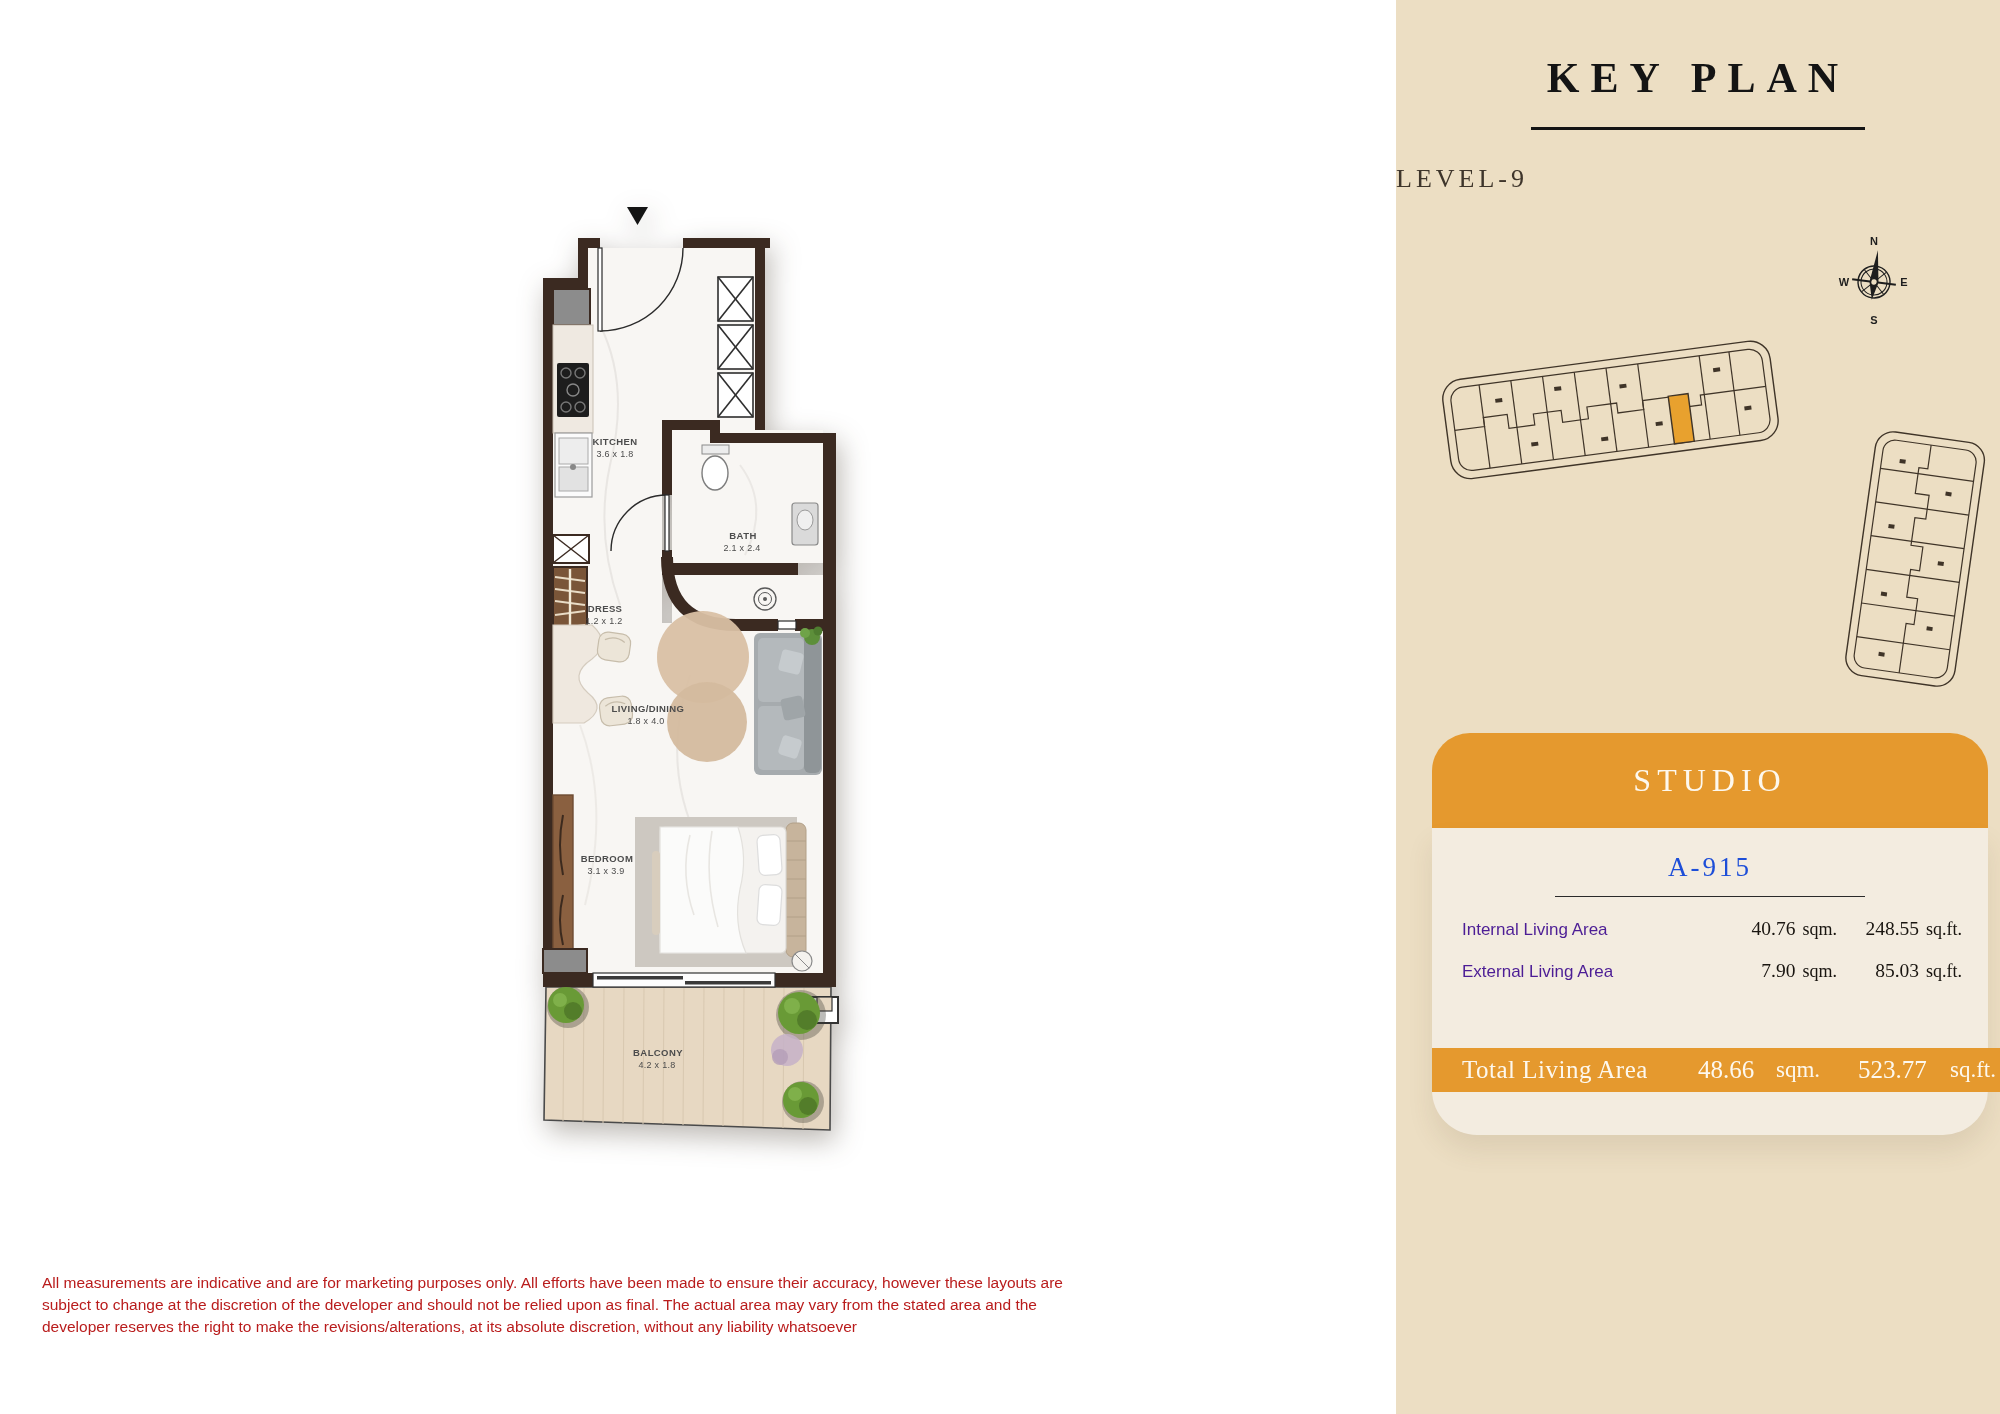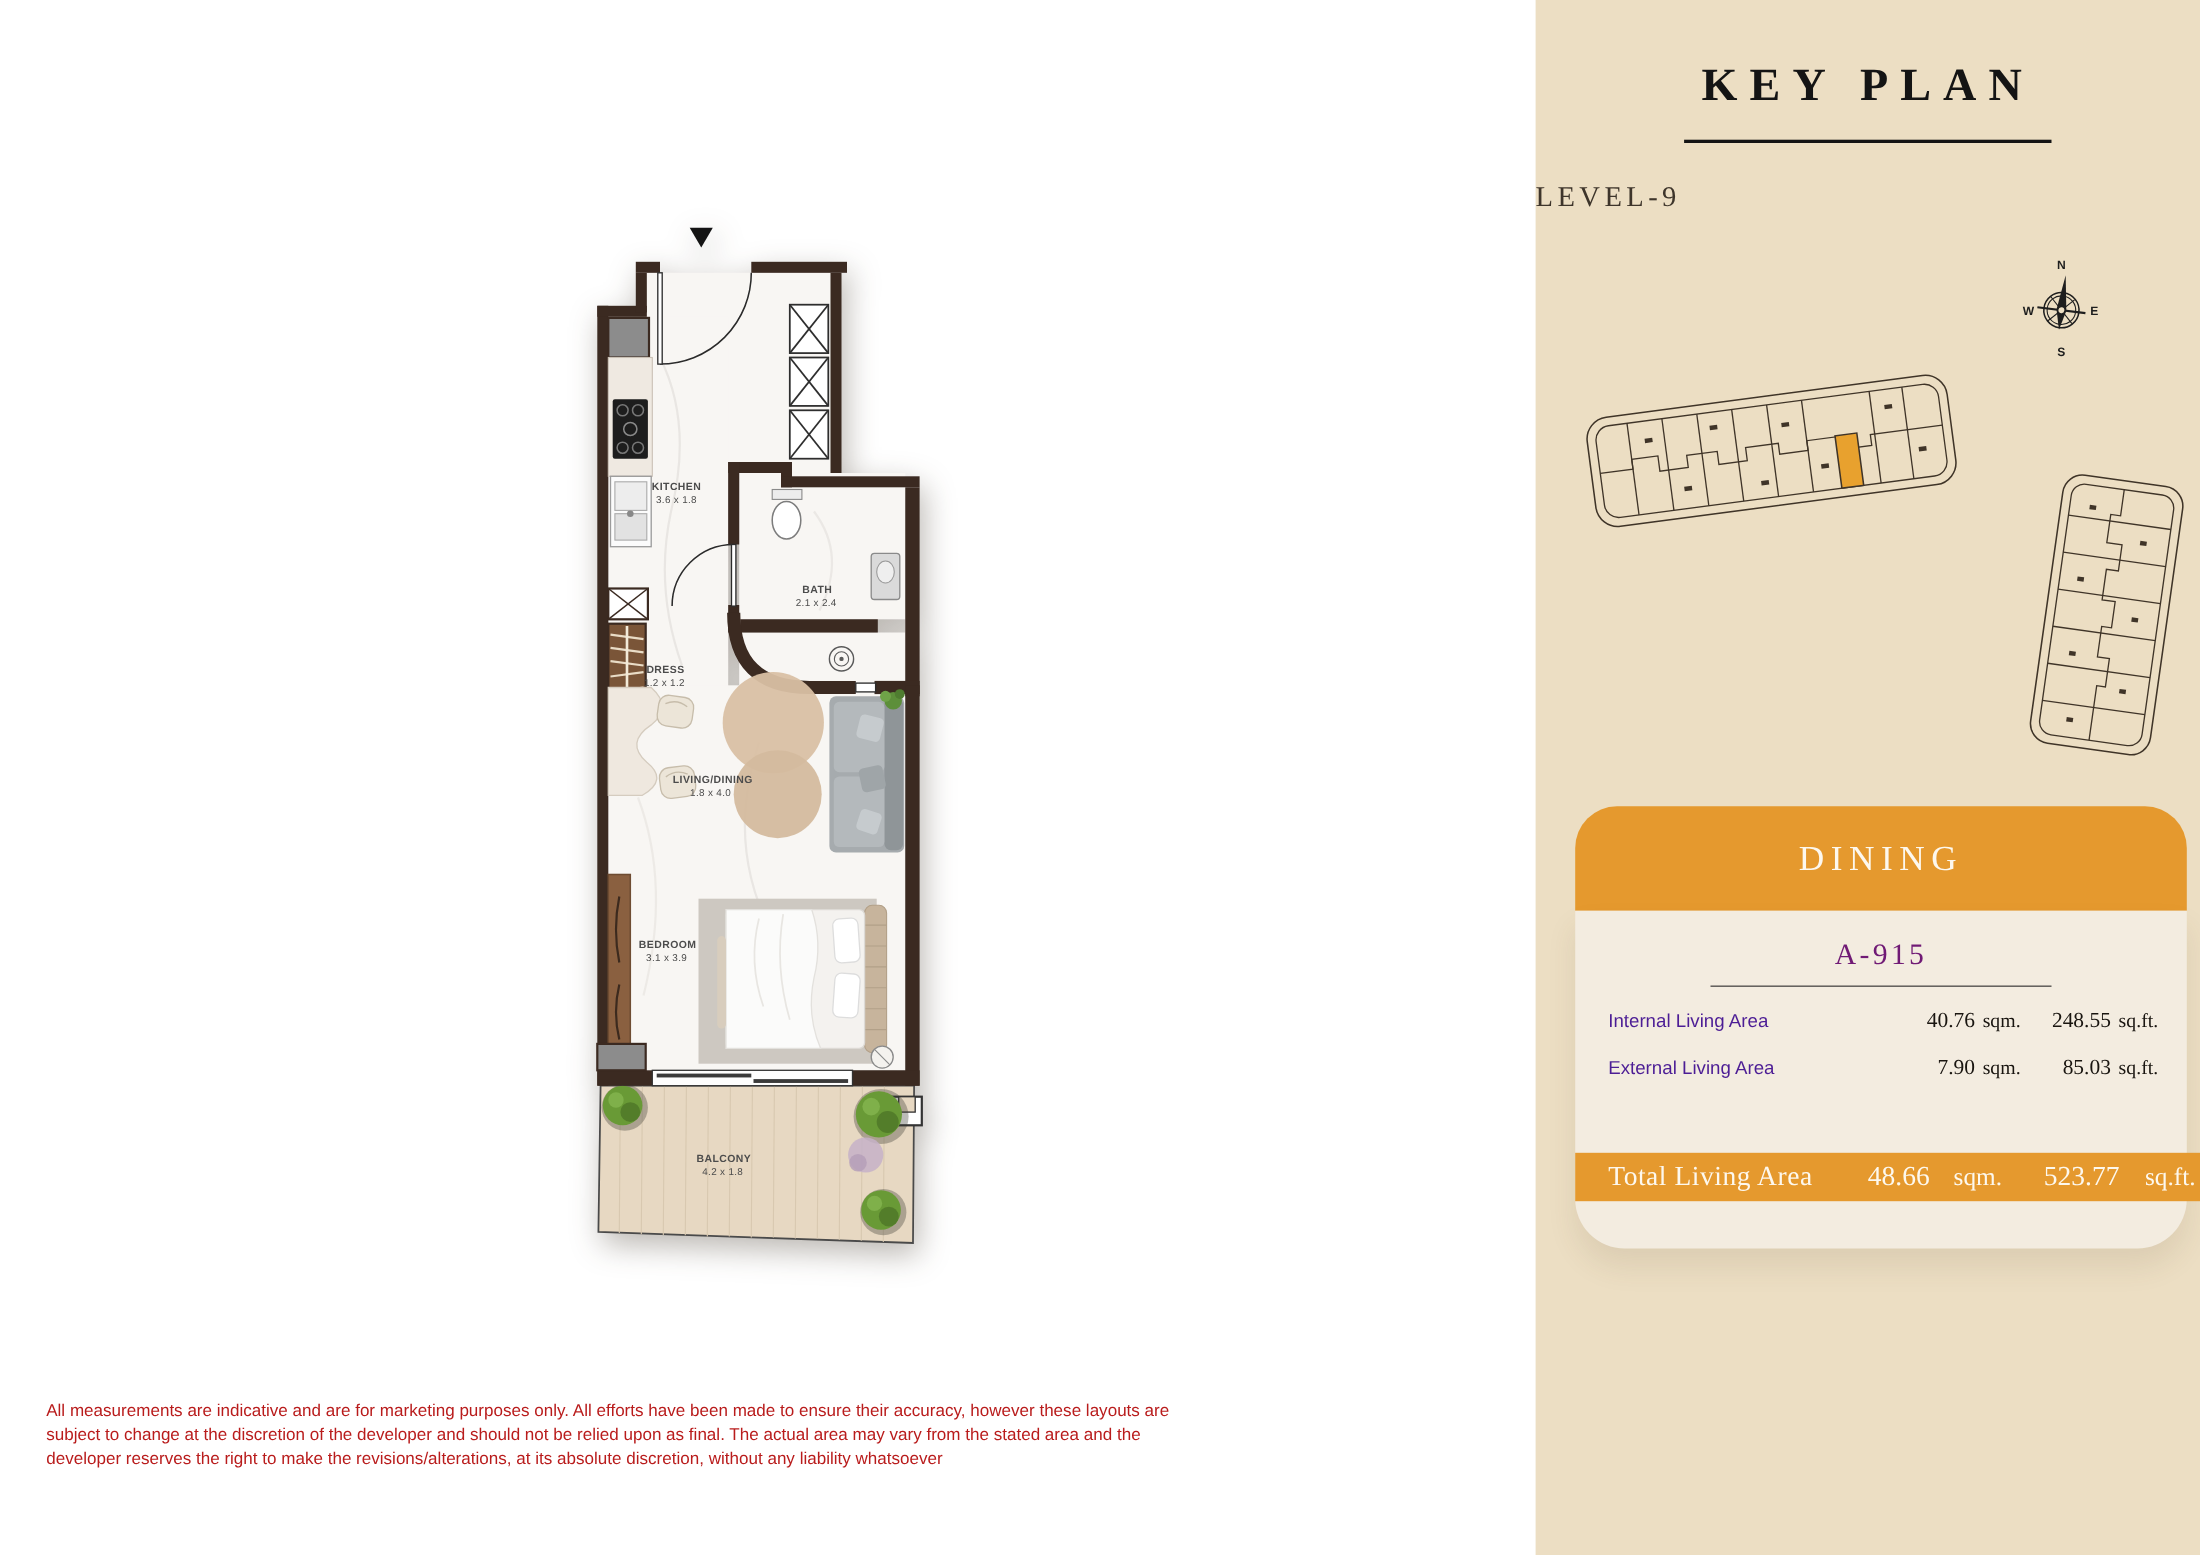--- a/index.html
+++ b/index.html
@@ -29,21 +29,21 @@
   .kp-line { fill:none; stroke:#3f3428; stroke-width:1.4; }
   .kp-tick { fill:none; stroke:#3f3428; stroke-width:1.2; }
 
   
   .card-header { position:absolute; left:1432px; top:733px; width:556px; height:95px;
         background:#E5992E; border-radius:38px 38px 0 0; display:flex; align-items:center; justify-content:center; }
   .card-header span { font-family:"Liberation Serif", serif; font-size:32px; letter-spacing:6px; color:#FDF8EE; }
   .card-body { position:absolute; left:1432px; top:828px; width:556px; height:307px;
         background:#F3ECE0; border-radius:0 0 45px 45px; box-shadow:0 16px 26px rgba(90,70,40,.10); }
   .unit-no { position:absolute; left:0; top:24px; width:100%; text-align:center;
-        font-family:"Liberation Serif", serif; font-size:27px; letter-spacing:3px; color:#701a75; }
+        font-family:"Liberation Serif", serif; font-size:27px; letter-spacing:3px; color:#1d4ed8; }
   .unit-underline { position:absolute; left:123px; top:68px; width:310px; height:0; border-top:1.6px solid #2a2a2a; }
   .area-rows { position:absolute; left:30px; top:90px; width:500px; }
   .area-row { display:flex; align-items:baseline; height:42px; }
   .area-label { width:268px; font-family:Liberation Sans, sans-serif; font-size:17px; color:#4c1d95; }
   .area-sqm-num  { width:78px;  text-align:right; font-family:"Liberation Serif", serif; font-size:19.5px; color:#191510; }
   .area-sqm-unit { width:58px;  padding-left:7px; font-family:"Liberation Serif", serif; font-size:18px; color:#191510; }
   .area-sqft-num { width:70px;  text-align:right; font-family:"Liberation Serif", serif; font-size:19.5px; color:#191510; }
   .area-sqft-unit{ padding-left:7px; font-family:"Liberation Serif", serif; font-size:18px; color:#191510; }
   .total-bar { position:absolute; left:1432px; top:1048px; width:568px; height:44px;
         background:#E5992E; display:flex; align-items:center; color:#FDF8EE;
@@ -348,21 +348,21 @@
         <rect x="56" y="110" width="6" height="4"></rect>
           <rect x="110" y="140" width="6" height="4"></rect>
         <rect x="58" y="178" width="6" height="4"></rect>
           <rect x="108" y="206" width="6" height="4"></rect>
         <rect x="64" y="238" width="6" height="4"></rect>
       </g>
     </g>
   </svg>
 
   <div class="card-header">
-    <span>DINING</span>
+    <span>STUDIO</span>
   </div>
   <div class="card-body">
     <div class="unit-no">A-915</div>
     <div class="unit-underline"></div>
     <div class="area-rows">
       <div class="area-row">
         <span class="area-label">Internal Living Area</span>
         <span class="area-sqm-num">40.76</span>
         <span class="area-sqm-unit">sqm.</span>
         <span class="area-sqft-num">248.55</span>

